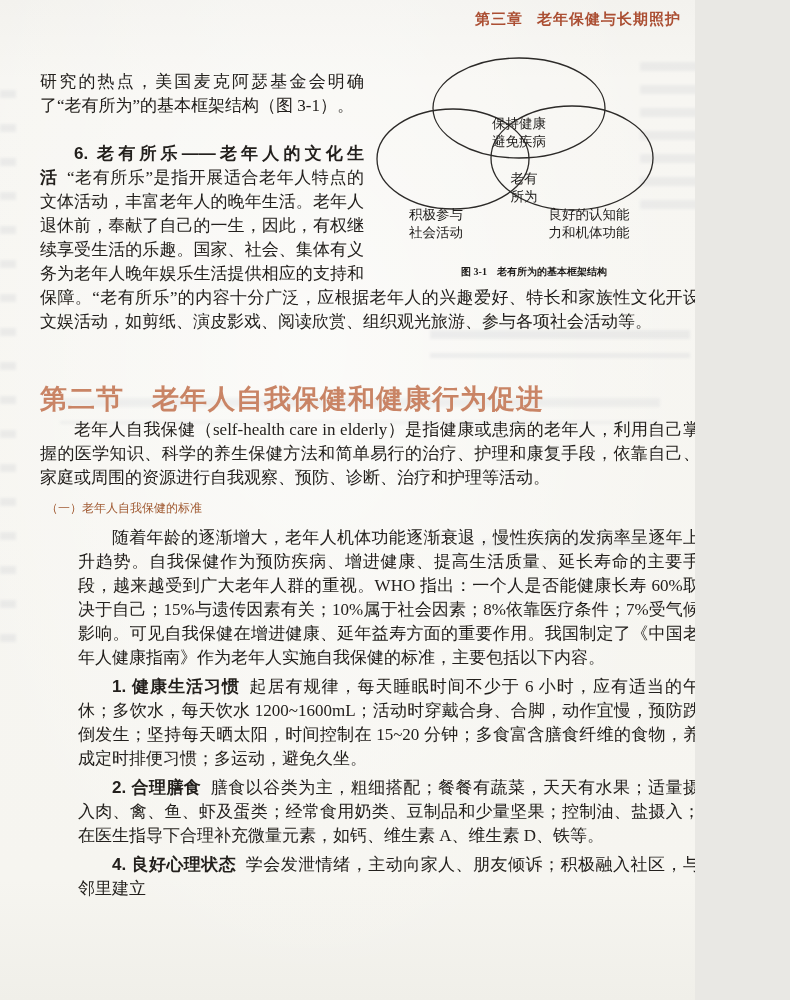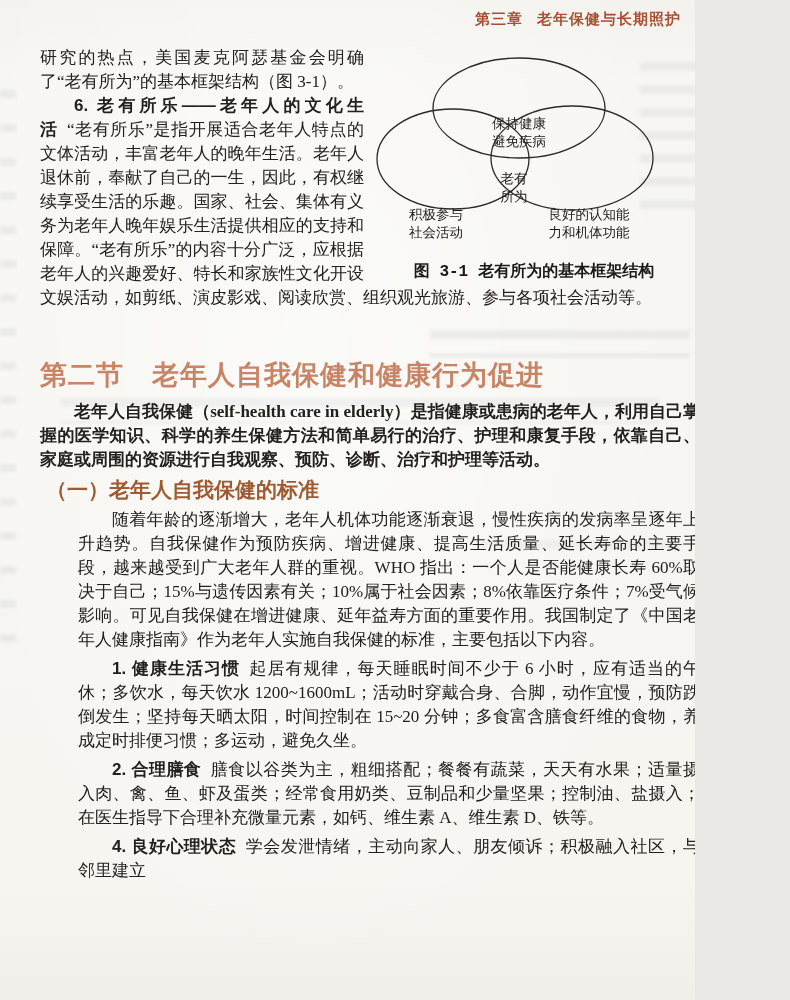--- a/index.html
+++ b/index.html
@@ -36,61 +36,61 @@
     position:absolute; pointer-events:none; filter:blur(1.6px); opacity:.12;
     background:repeating-linear-gradient(180deg,
       #7d8598 0px, #7d8598 9px, transparent 9px, transparent 23px);
   }
   .smudge.sparse {
     background:repeating-linear-gradient(180deg,
       #7d8598 0px, #7d8598 8px, transparent 8px, transparent 34px);
   }
   
   .content { position:absolute; left:40px; top:46px; width:660px; }
-  p.body { text-align:justify; }
+  p.body { text-align:justify;margin-top:24px; }
   p.indent { text-indent:2em; }
   .lead {
     font-family:"Liberation Sans","DejaVu Sans",sans-serif;
     font-weight:bold; margin-right:.55em;
   }
   
   figure.venn-figure {
     float:right; width:332px; height:238px; position:relative;
     margin:2px 0 0 4px;
   }
   .venn-svg { position:absolute; left:0; top:0; }
   .venn-label {
     position:absolute; transform:translateX(-50%);
     font-size:13.5px; line-height:18px; text-align:center;
     white-space:pre-line; color:#1e1c1a;margin-top:40px;
   }
   figcaption {
     position:absolute; left:0; right:0; top:212px; text-align:center;
-    font-family:Liberation Mono, monospace;
-    font-weight:bold; font-size:16px; color:#1c1a18;
+    font-family:Liberation Serif, serif;
+    font-weight:bold; font-size:10px; color:#1c1a18;
   }
   figcaption .cap-label { margin-right:10px; }
   
   h1.section-title {
     clear:both; margin-top:46px; text-align:left;
     font-family:"Liberation Sans","DejaVu Sans",sans-serif;
     font-weight:bold; font-size:27px; line-height:38px;
     letter-spacing:1px; color:#c98465;
   }
   h2.heading-1 {
     margin-top:32px;
     font-family:"Liberation Sans","DejaVu Sans",sans-serif;
     font-weight:bold; font-size:18px; line-height:26px;
     letter-spacing:1px; color:#8e5426;
   }
-  p.intro { margin-top:6px;font-weight:bold; }
+  p.intro { margin-top:0; }
   h3.sub-heading {
     margin-top:5px; padding-left:6px;
     font-family:"Liberation Sans","DejaVu Sans",sans-serif;
-    font-weight:bold; font-size:21px; line-height:26px; color:#a05a32;
+    font-weight:normal; font-size:12px; line-height:26px; color:#a05a32;
   }
   p.item { margin-top:5px;margin-left:38px; }
 </style>
 </head>
 <body>
 
 <div class="page">
 
   <div class="smudge sparse" style="left:722px; top:58px;  width:58px; height:300px;"></div>
   <div class="smudge sparse" style="left:718px; top:420px; width:62px; height:260px;"></div>
@@ -111,21 +111,21 @@
   <div class="content">
 
     <figure class="venn-figure">
       <svg class="venn-svg" width="332" height="212" viewBox="0 0 332 212">
         <ellipse cx="151" cy="60" rx="86" ry="50" fill="none" stroke="#2c2a28" stroke-width="1.3"></ellipse>
         <ellipse cx="85" cy="111" rx="76" ry="50" fill="none" stroke="#2c2a28" stroke-width="1.3"></ellipse>
         <ellipse cx="204" cy="110" rx="81" ry="52" fill="none" stroke="#2c2a28" stroke-width="1.3"></ellipse>
       </svg>
       <div class="venn-label" style="left:151px; top:27px;">保持健康
 避免疾病</div>
-      <div class="venn-label" style="left:146px; top:82px;text-align:right;">老有
+      <div class="venn-label" style="left:156px; top:82px;text-align:right;">老有
 所为</div>
       <div class="venn-label" style="left:68px;  top:118px;">积极参与
 社会活动</div>
       <div class="venn-label" style="left:221px; top:118px;">良好的认知能
 力和机体功能</div>
       <figcaption>
         <span class="cap-label">图 3-1</span><span>老有所为的基本框架结构</span>
       </figcaption>
     </figure>
 

